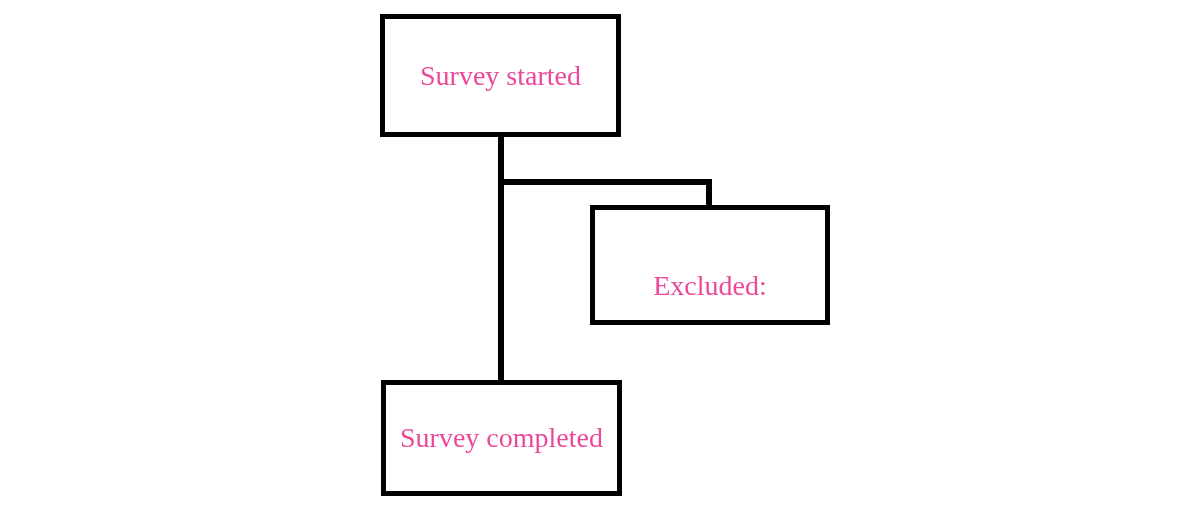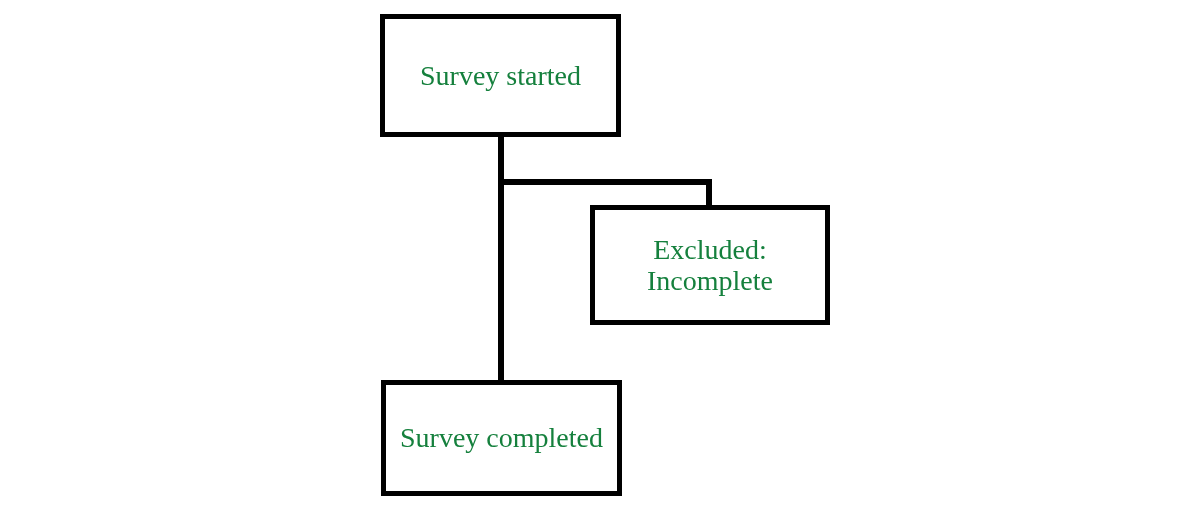--- a/index.html
+++ b/index.html
@@ -18,26 +18,26 @@
   .node {
     position: absolute;
     border: 5px solid #000000;
     background: #ffffff;
     display: flex;
     flex-direction: column;
     align-items: center;
     justify-content: center;
     text-align: right;
     font-size: 28px;
-    color: #15803d;
+    color: #ec4899;
     z-index: 2;
   }
   .node .line { display: block; }
   .node-wide-leading .line { line-height: 44px; }
-  .node-tight-leading .line { line-height: 31px; }
+  .node-tight-leading .line { line-height: 31px; margin-top: 40px; }
 
   #node-survey-started   { left: 380px; top: 14px;  width: 241px; height: 123px; }
   #node-excluded         { left: 590px; top: 205px; width: 240px; height: 120px; }
   #node-survey-completed { left: 381px; top: 380px; width: 241px; height: 116px; }
 
   .connector {
     position: absolute;
     background: #000000;
     z-index: 1;
   }
@@ -53,20 +53,19 @@
   <div class="connector" id="connector-main-vertical"></div>
   <div class="connector" id="connector-branch-horizontal"></div>
   <div class="connector" id="connector-branch-vertical"></div>
 
   <div class="node node-wide-leading" id="node-survey-started">
     <span class="line">Survey started</span>
   </div>
 
   <div class="node node-tight-leading" id="node-excluded">
     <span class="line">Excluded:</span>
-    <span class="line">Incomplete</span>
   </div>
 
   <div class="node node-wide-leading" id="node-survey-completed">
     <span class="line">Survey completed</span>
   </div>
 
 </div>
 
 </body></html>

